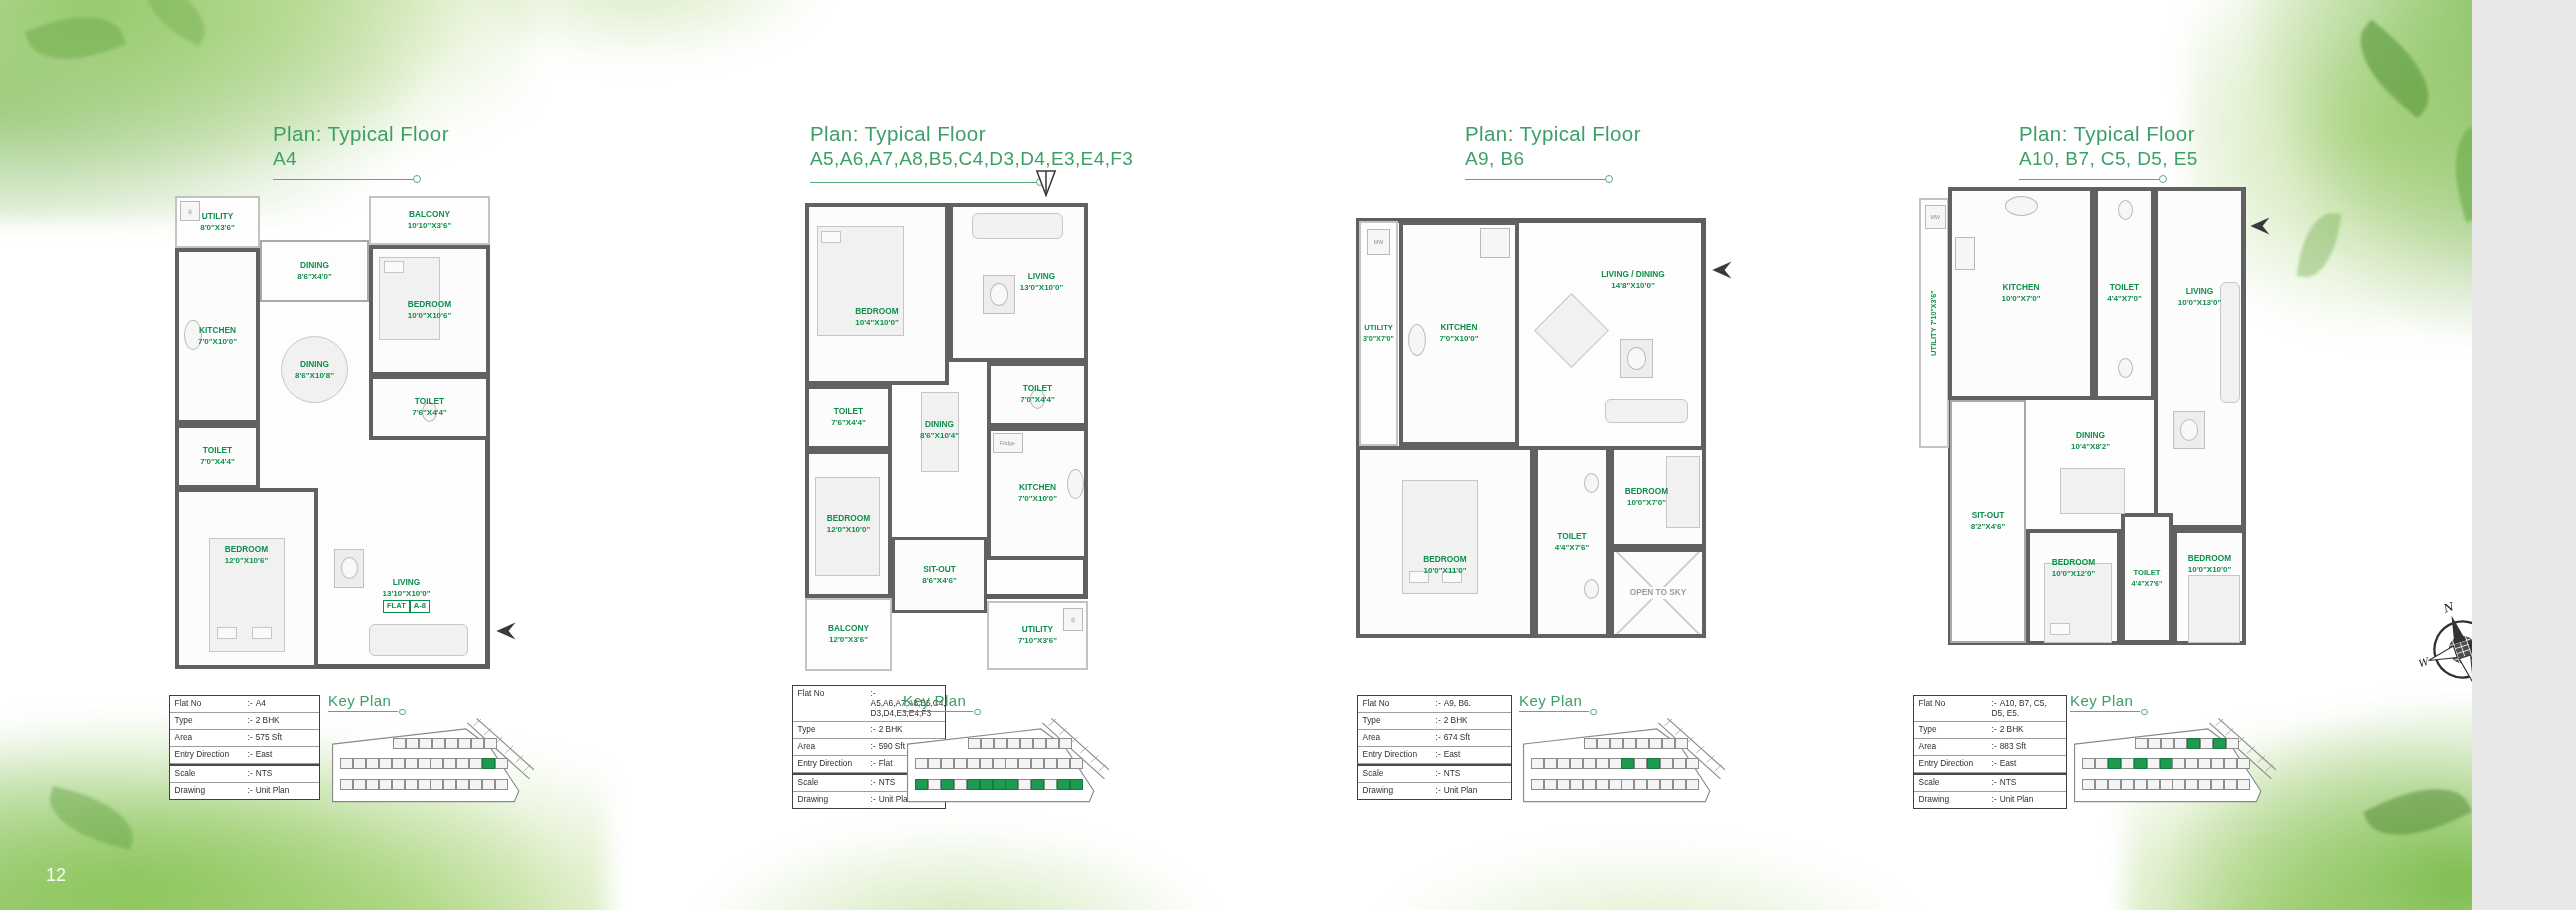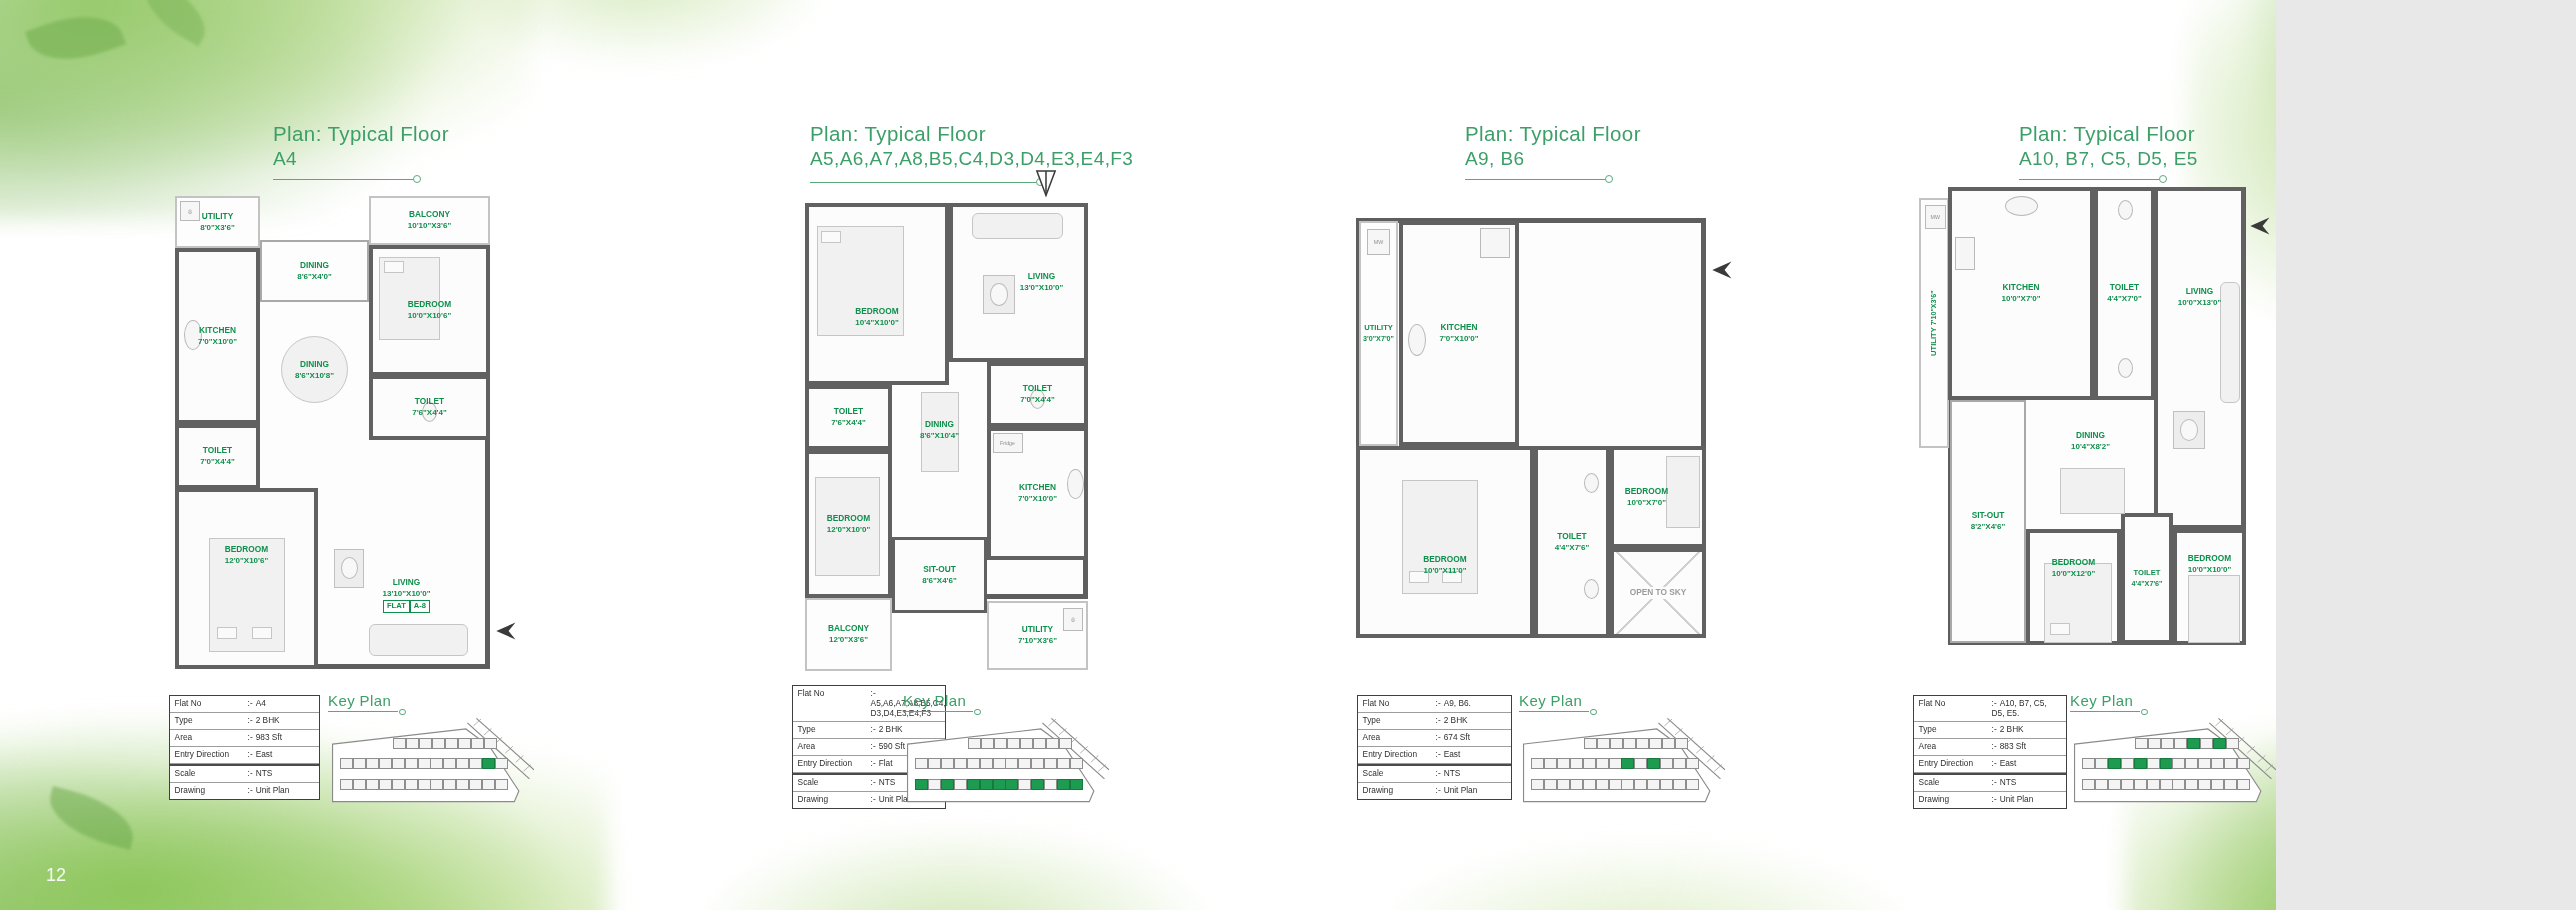--- a/index.html
+++ b/index.html
@@ -1,16 +1,16 @@
 <!DOCTYPE html>
 <html style="font-size:12px"><head>
 <meta charset="utf-8">
 <style>
   html,body{margin:0;padding:0;background:#e8e8e8;}
-  .page{position:relative;width:2276px;height:911px;background:#ffffff;overflow:hidden;
+  .page{position:relative;width:2472px;height:911px;background:#ffffff;overflow:hidden;
         font-family:"Liberation Sans",sans-serif;}
   
   .wc{position:absolute;filter:blur(10.6px);pointer-events:none;}
   .wc-tl{left:-91px;top:-114px;width:622px;height:334px;
     background:radial-gradient(ellipse at 30% 35%,rgba(139,196,92,.85),rgba(139,196,92,0) 62%),
                radial-gradient(ellipse at 62% 18%,rgba(186,219,137,.7),rgba(186,219,137,0) 60%),
                radial-gradient(ellipse at 12% 65%,rgba(112,176,72,.6),rgba(112,176,72,0) 58%);}
   .wc-tm{left:425px;top:-68px;width:425px;height:144px;
     background:radial-gradient(ellipse at 50% 30%,rgba(176,214,128,.5),rgba(176,214,128,0) 65%);}
   .wc-tr{left:2186px;top:-129px;width:486px;height:471px;
@@ -161,21 +161,21 @@
     <div class="srow">
         <span class="slab">Flat No</span>
         <span class="sval"><i class="sep">:-</i><span>A4</span></span>
       </div>
     <div class="srow">
         <span class="slab">Type</span>
         <span class="sval"><i class="sep">:-</i><span>2 BHK</span></span>
       </div>
     <div class="srow">
         <span class="slab">Area</span>
-        <span class="sval"><i class="sep">:-</i><span>983 Sft</span></span>
+        <span class="sval"><i class="sep">:-</i><span>575 Sft</span></span>
       </div>
     <div class="srow">
         <span class="slab">Entry Direction</span>
         <span class="sval"><i class="sep">:-</i><span>East</span></span>
       </div>
     <div class="srow divider">
         <span class="slab">Scale</span>
         <span class="sval"><i class="sep">:-</i><span>NTS</span></span>
       </div>
     <div class="srow">
@@ -398,20 +398,28 @@
       <div class="minibox" style="left:6px;top:6px;width:23px;height:26px">
           <span>MW</span>
         </div>
       <div class="rlabel" style="font-size:7.6px"><span>UTILITY</span><br><span class="dims" style="font-size:7.2px">3'0"X7'0"</span></div>
     </div>
     <div class="room" style="left:43px;top:3px;width:120px;height:225px">
       <div class="minibox" style="right:4.6px;top:3px;width:30px;height:30px"></div>
       <div class="minibox round" style="left:4.6px;top:99px;width:18px;height:32px"></div>
       <div class="rlabel"><span>KITCHEN</span><br><span class="dims">7'0"X10'0"</span></div>
     </div>
+    <div class="zone" style="left:162px;top:3px;width:184px;height:225px">
+      <div class="furn diam" style="left:26.6px;top:83px;width:53px;height:53px"></div>
+      <div class="tv" style="left:102px;top:118px;width:33px;height:39px">
+          <i></i>
+        </div>
+      <div class="furn" style="left:87px;top:178px;width:83px;height:24px;border-radius:6px"></div>
+      <div class="rlabel" style="margin-top:-106px;margin-left:46px"><span>LIVING / DINING</span><br><span class="dims">14'8"X10'0"</span></div>
+    </div>
     <div class="room" style="left:0;top:228px;width:178px;height:192px">
       <div class="furn" style="left:42px;top:30px;width:76px;height:114px"></div>
       <div class="pillow" style="left:49px;top:121px"></div>
       <div class="pillow" style="left:82px;top:121px"></div>
       <div class="rlabel" style="margin-top:46px"><span>BEDROOM</span><br><span class="dims">10'0"X11'0"</span></div>
     </div>
     <div class="room" style="left:178px;top:228px;width:76px;height:192px">
       <div class="minibox round" style="left:46px;top:23px;width:15px;height:20px"></div>
       <div class="minibox round" style="left:46px;top:129px;width:15px;height:20px"></div>
       <div class="rlabel"><span>TOILET</span><br><span class="dims">4'4"X7'6"</span></div>

